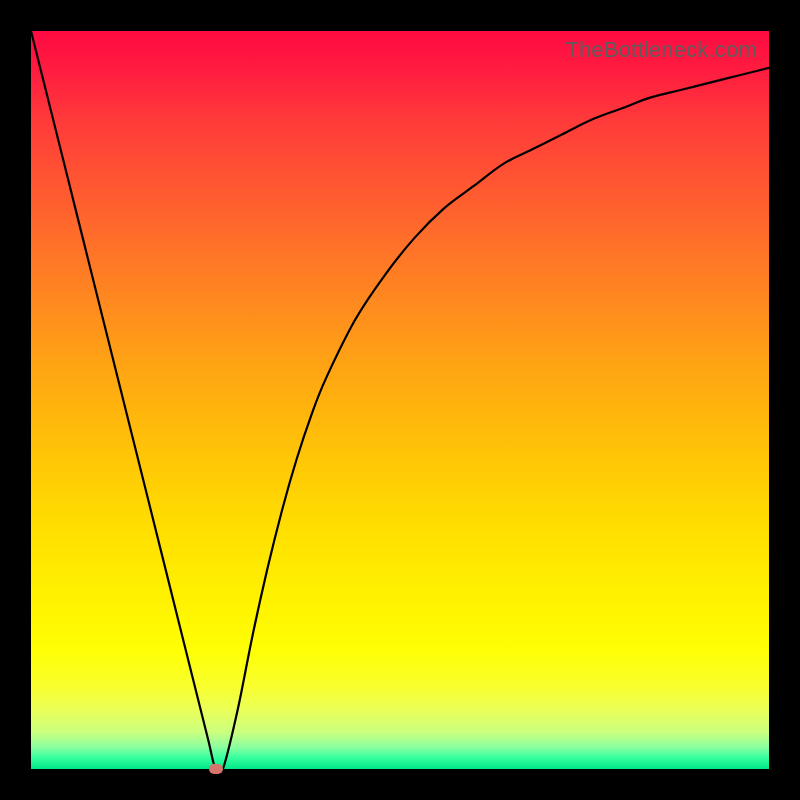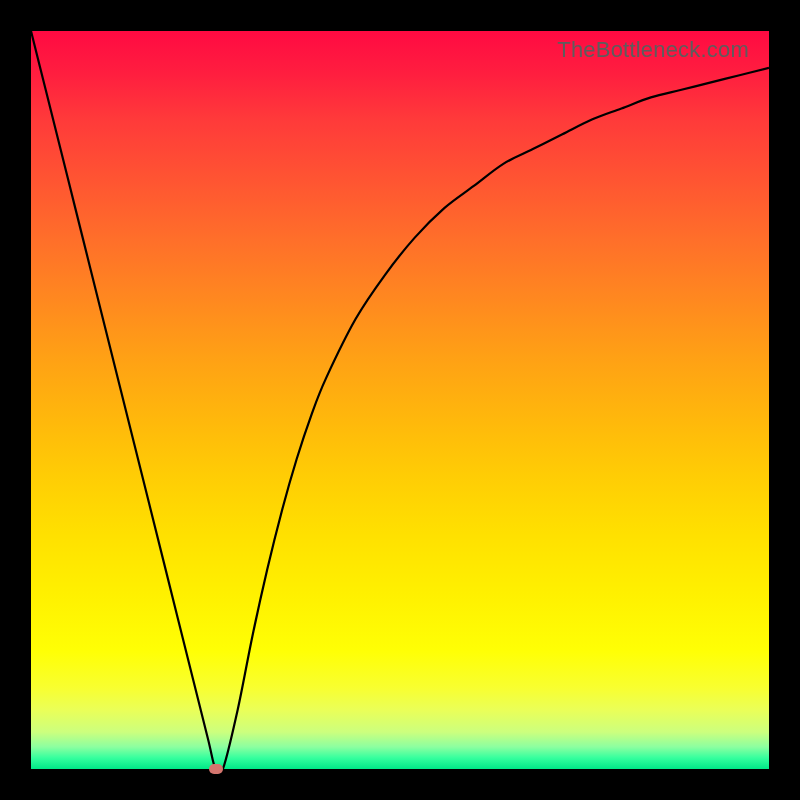--- a/index.html
+++ b/index.html
@@ -42,21 +42,21 @@
       #eaff58 92%,
       #ccff7e 95%,
       #8cffa0 97%,
       #35ff9e 98.5%,
       #00e887 100%
     );
   }
   .watermark {
     position: absolute;
     top: 6px;
-    right: 20px;
+    right: 12px;
     color: #5d5d5d;
     font-size: 22px;
     font-weight: 500;
     letter-spacing: 0.2px;
     user-select: none;
   }
   svg.curve {
     position: absolute;
     left: 0;
     top: 0;

